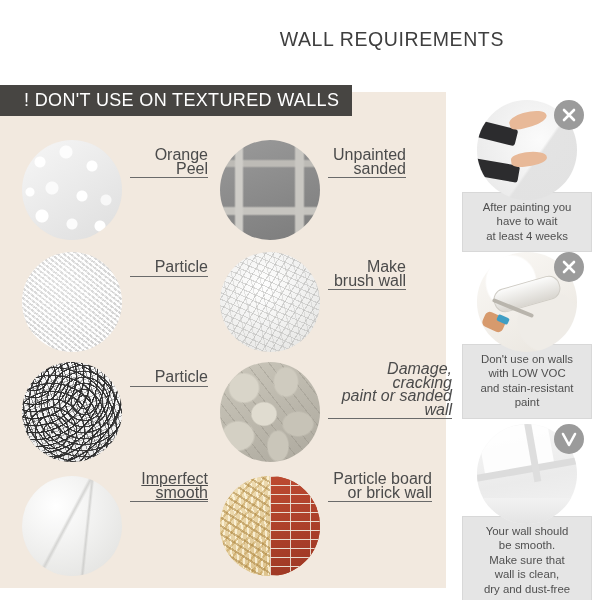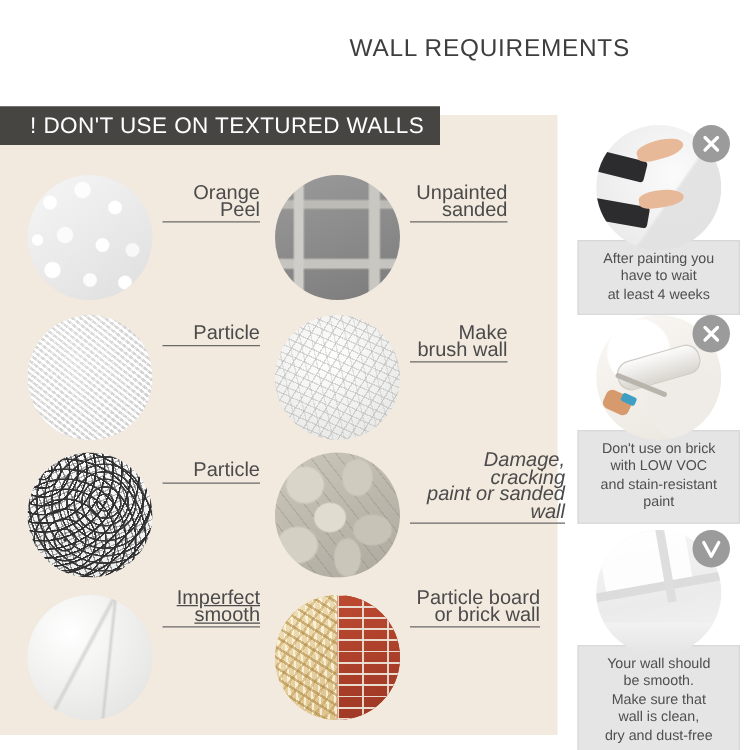--- a/index.html
+++ b/index.html
@@ -398,21 +398,21 @@
       <div class="roller-handle"></div>
       <div class="roller-grip"></div>
       <div class="roller-grip-band"></div>
     </div>
     <div class="badge">
       <svg width="30" height="30" viewBox="0 0 30 30" aria-hidden="true">
         <path d="M10 10 L20 20 M20 10 L10 20" stroke="#ffffff" stroke-width="2.6" stroke-linecap="round" fill="none"></path>
       </svg>
     </div>
   </div>
-  <div class="side-text">Don't use on brick
+  <div class="side-text">Don't use on walls
 with LOW VOC
 and stain-resistant
 paint</div>
 </div>
 
 <div class="side-card" style="top:424px;">
   <div class="side-photo-wrap">
     <div class="side-photo ph-window">
       <div class="win-glow"></div>
       <div class="win-frame-h"></div>

